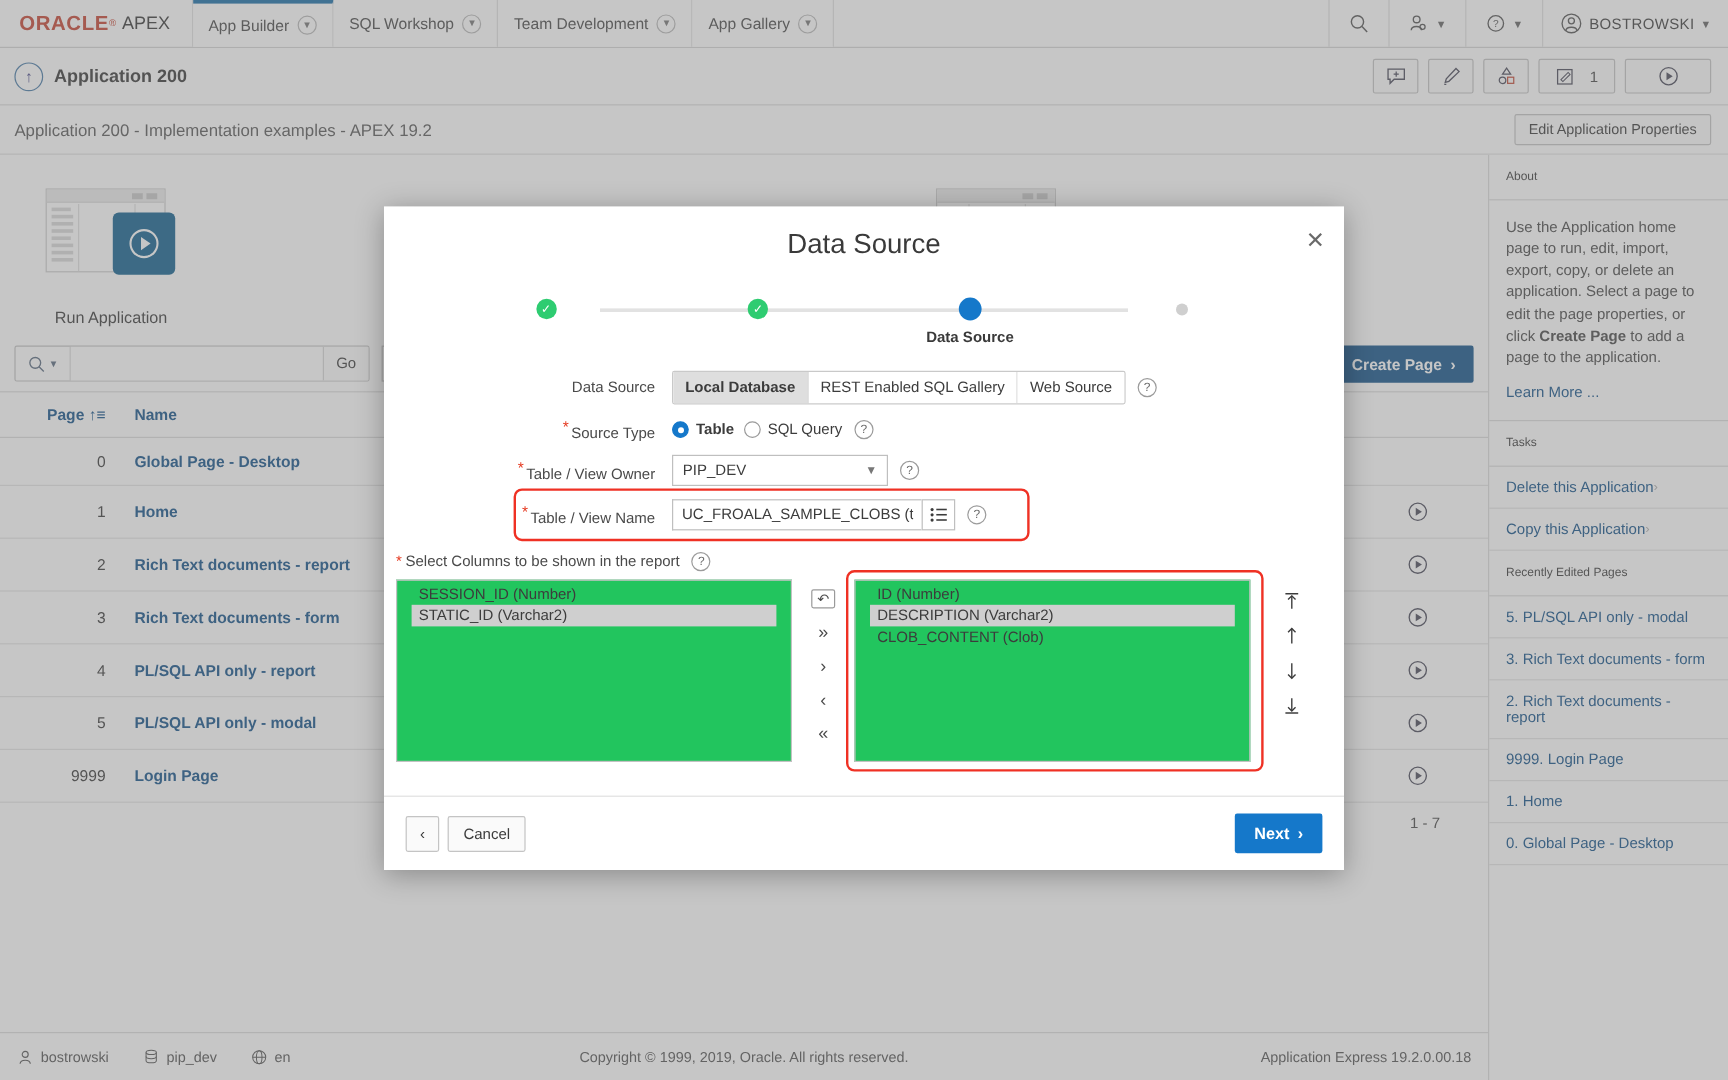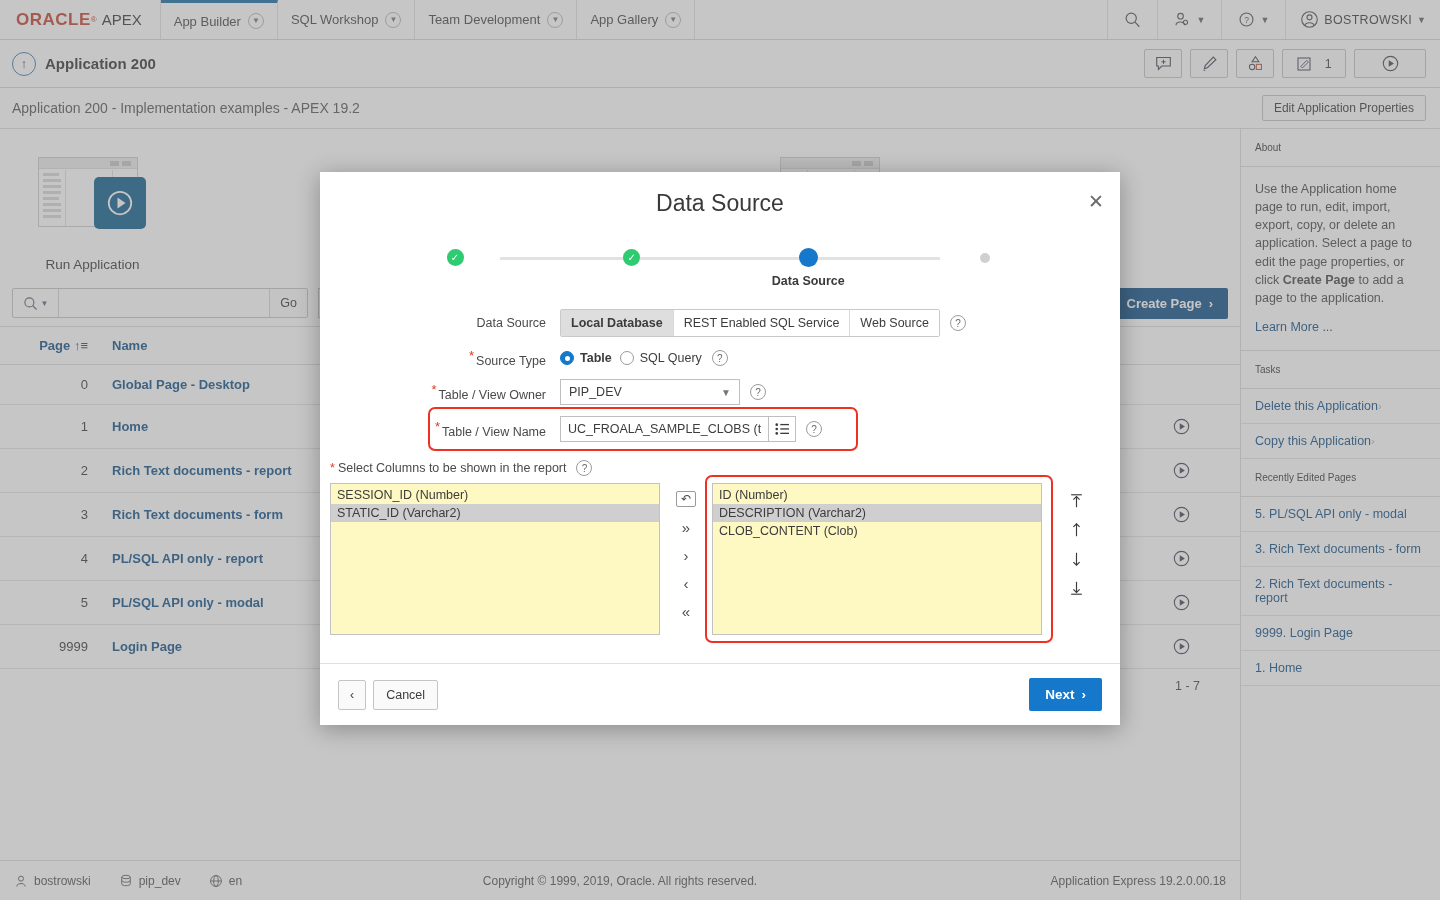--- a/index.html
+++ b/index.html
@@ -288,22 +288,22 @@
 
   .hl-box {
     position: absolute; border: 2px solid #ef3124; border-radius: 7px;
     pointer-events: none;
   }
 
   
   .shuttle-label { margin: 5px 0 7px 10px; display: flex; align-items: center; font-size: 12.5px; color:#4a4a4a;}
   .shuttle { display: flex; align-items: flex-start; padding-left: 10px; }
   .listbox {
-    width: 330px; height: 152px; border: 1px solid #c2c2c2; background: #fef9c3;
-    overflow: hidden; padding: 2px 0;
+    width: 330px; height: 152px; border: 1px solid #c2c2c2; background: #22c55e;
+    overflow: hidden; padding: 2px 12px;
   }
   .lbitem { padding: 2px 6px; font-size: 12.5px; color: #3c3c3c; cursor: pointer; }
   .lbitem.sel { background: #cfcfcf; }
   .mid-btns {
     width: 52px; display: flex; flex-direction: column; align-items: center;
     gap: 13px; padding-top: 8px;
   }
   .mid-btns .mb { color: #4a4a4a; font-size: 15px; cursor: pointer; line-height: 1; }
   .right-btns {
     width: 44px; display: flex; flex-direction: column; align-items: center;
@@ -687,20 +687,23 @@
         </div>
       <div class="side-item">
           <span>2. Rich Text documents - report</span>
         </div>
       <div class="side-item">
           <span>9999. Login Page</span>
         </div>
       <div class="side-item">
           <span>1. Home</span>
         </div>
+      <div class="side-item">
+          <span>0. Global Page - Desktop</span>
+        </div>
     </div>
   </div>
 </div>
 
 <div id="dim-overlay"></div>
 
 <div class="modal">
   <div class="modal-head">
     <div class="modal-title">Data Source</div>
     <div class="modal-x">✕</div>
@@ -724,21 +727,21 @@
       </div>
     </div>
   </div>
 
   <div class="form">
 
     <div class="frow">
       <div class="flabel">Data Source</div>
       <div class="segs">
         <div class="seg on">Local Database</div>
-        <div class="seg">REST Enabled SQL Service</div>
+        <div class="seg">REST Enabled SQL Gallery</div>
         <div class="seg">Web Source</div>
       </div>
       <div class="helpicon">?</div>
     </div>
 
     <div class="frow">
       <div class="flabel"><span class="req">*</span><span>Source Type</span></div>
       <div class="radio-grp">
         <div class="radio">
           <div class="rdot on"></div>

